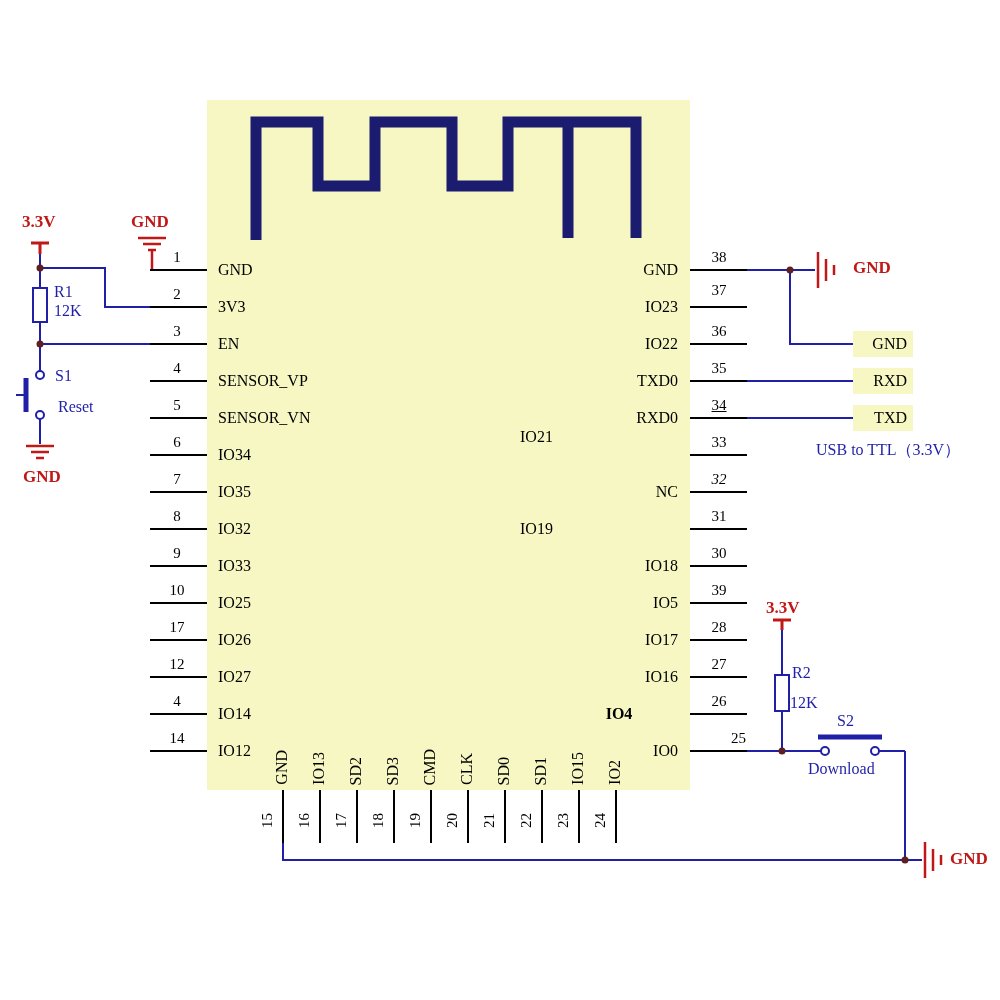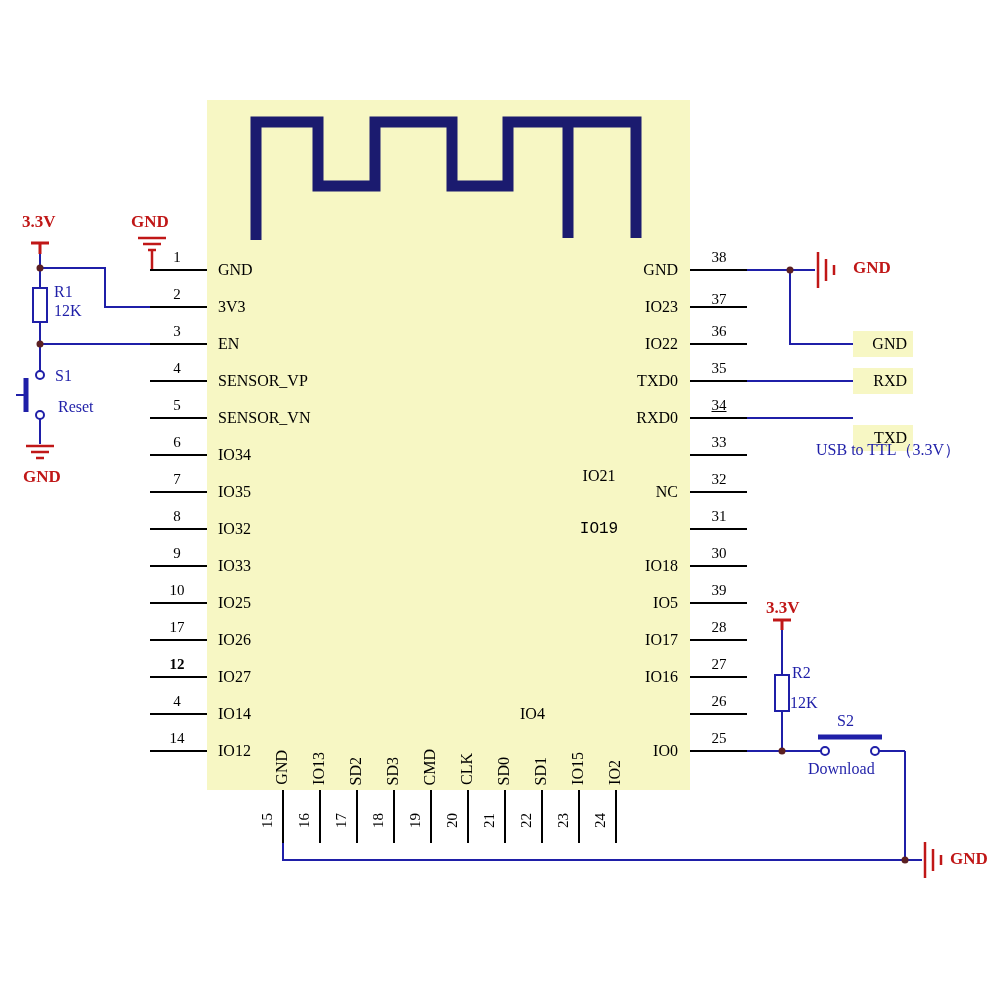--- a/index.html
+++ b/index.html
@@ -139,69 +139,69 @@
       <div class="pin-line" style="left: 150px; top: 565px; width: 57px; height: 2px;"></div>
       <div class="pin-num" style="left: 150px; top: 545px; width: 54px;">9</div>
       <div class="pin-name" style="left: 218px; top: 556px;">IO33</div>
       <div class="pin-line" style="left: 150px; top: 602px; width: 57px; height: 2px;"></div>
       <div class="pin-num" style="left: 150px; top: 582px; width: 54px;">10</div>
       <div class="pin-name" style="left: 218px; top: 593px;">IO25</div>
       <div class="pin-line" style="left: 150px; top: 639px; width: 57px; height: 2px;"></div>
       <div class="pin-num" style="left: 150px; top: 619px; width: 54px;">17</div>
       <div class="pin-name" style="left: 218px; top: 630px;">IO26</div>
       <div class="pin-line" style="left: 150px; top: 676px; width: 57px; height: 2px;"></div>
-      <div class="pin-num" style="left: 150px; top: 656px; width: 54px; font-weight: bold;">12</div>
+      <div class="pin-num" style="left: 150px; top: 656px; width: 54px;">12</div>
       <div class="pin-name" style="left: 218px; top: 667px; font-family: Liberation Serif, serif;">IO27</div>
       <div class="pin-line" style="left: 150px; top: 713px; width: 57px; height: 2px;"></div>
       <div class="pin-num" style="left: 150px; top: 693px; width: 54px;">4</div>
       <div class="pin-name" style="left: 218px; top: 704px;">IO14</div>
       <div class="pin-line" style="left: 150px; top: 750px; width: 57px; height: 2px;"></div>
       <div class="pin-num" style="left: 150px; top: 730px; width: 54px;">14</div>
       <div class="pin-name" style="left: 218px; top: 741px;">IO12</div>
       <div class="pin-line" style="left: 690px; top: 269px; width: 57px; height: 2px;"></div>
       <div class="pin-num" style="left: 692px; top: 249px; width: 54px;">38</div>
       <div class="pin-name" style="left: 520px; top: 260px; width: 158px; text-align: right;">GND</div>
       <div class="pin-line" style="left: 690px; top: 306px; width: 57px; height: 2px;"></div>
-      <div class="pin-num" style="left: 692px; top: 291px; width: 54px;">37</div>
+      <div class="pin-num" style="left: 692px; top: 282px; width: 54px;">37</div>
       <div class="pin-name" style="left: 520px; top: 297px; width: 158px; text-align: right;">IO23</div>
       <div class="pin-line" style="left: 690px; top: 343px; width: 57px; height: 2px;"></div>
       <div class="pin-num" style="left: 692px; top: 323px; width: 54px;">36</div>
       <div class="pin-name" style="left: 520px; top: 334px; width: 158px; text-align: right;">IO22</div>
       <div class="pin-line" style="left: 690px; top: 380px; width: 57px; height: 2px;"></div>
       <div class="pin-num" style="left: 692px; top: 360px; width: 54px;">35</div>
       <div class="pin-name" style="left: 520px; top: 371px; width: 158px; text-align: right;">TXD0</div>
       <div class="pin-line" style="left: 690px; top: 417px; width: 57px; height: 2px;"></div>
       <div class="pin-num" style="left: 692px; top: 397px; width: 54px; text-decoration: underline;">34</div>
       <div class="pin-name" style="left: 520px; top: 408px; width: 158px; text-align: right;">RXD0</div>
       <div class="pin-line" style="left: 690px; top: 454px; width: 57px; height: 2px;"></div>
       <div class="pin-num" style="left: 692px; top: 434px; width: 54px;">33</div>
-      <div class="pin-name" style="left: 520px; top: 466px; width: 158px; text-align: center;">IO21</div>
+      <div class="pin-name" style="left: 520px; top: 427px; width: 158px; text-align: left;">IO21</div>
       <div class="pin-line" style="left: 690px; top: 491px; width: 57px; height: 2px;"></div>
-      <div class="pin-num" style="left: 692px; top: 471px; width: 54px;">32</div>
+      <div class="pin-num" style="left: 692px; top: 471px; width: 54px; font-style: italic;">32</div>
       <div class="pin-name" style="left: 520px; top: 482px; width: 158px; text-align: right;">NC</div>
       <div class="pin-line" style="left: 690px; top: 528px; width: 57px; height: 2px;"></div>
       <div class="pin-num" style="left: 692px; top: 508px; width: 54px;">31</div>
-      <div class="pin-name" style="left: 520px; top: 519px; width: 158px; text-align: center; font-family: Liberation Mono, monospace;">IO19</div>
+      <div class="pin-name" style="left: 520px; top: 519px; width: 158px; text-align: left;">IO19</div>
       <div class="pin-line" style="left: 690px; top: 565px; width: 57px; height: 2px;"></div>
       <div class="pin-num" style="left: 692px; top: 545px; width: 54px;">30</div>
       <div class="pin-name" style="left: 520px; top: 556px; width: 158px; text-align: right;">IO18</div>
       <div class="pin-line" style="left: 690px; top: 602px; width: 57px; height: 2px;"></div>
       <div class="pin-num" style="left: 692px; top: 582px; width: 54px;">39</div>
       <div class="pin-name" style="left: 520px; top: 593px; width: 158px; text-align: right;">IO5</div>
       <div class="pin-line" style="left: 690px; top: 639px; width: 57px; height: 2px;"></div>
       <div class="pin-num" style="left: 692px; top: 619px; width: 54px;">28</div>
       <div class="pin-name" style="left: 520px; top: 630px; width: 158px; text-align: right; font-family: Liberation Serif, serif;">IO17</div>
       <div class="pin-line" style="left: 690px; top: 676px; width: 57px; height: 2px;"></div>
       <div class="pin-num" style="left: 692px; top: 656px; width: 54px;">27</div>
       <div class="pin-name" style="left: 520px; top: 667px; width: 158px; text-align: right;">IO16</div>
       <div class="pin-line" style="left: 690px; top: 713px; width: 57px; height: 2px;"></div>
       <div class="pin-num" style="left: 692px; top: 693px; width: 54px;">26</div>
-      <div class="pin-name" style="left: 520px; top: 704px; width: 158px; text-align: left;">IO4</div>
+      <div class="pin-name" style="left: 540px; top: 704px; width: 158px; text-align: center; font-weight: bold;">IO4</div>
       <div class="pin-line" style="left: 690px; top: 750px; width: 57px; height: 2px;"></div>
-      <div class="pin-num" style="left: 692px; top: 730px; width: 54px;">25</div>
+      <div class="pin-num" style="left: 692px; top: 730px; width: 54px; text-align: right;">25</div>
       <div class="pin-name" style="left: 520px; top: 741px; width: 158px; text-align: right;">IO0</div>
       <div class="pin-line" style="left: 282px; top: 790px; width: 2px; height: 53px;"></div>
       <div class="vnum" style="left: 259px; bottom: 172px;">15</div>
       <div class="vtext" style="left: 273px; bottom: 215px;">GND</div>
       <div class="pin-line" style="left: 319px; top: 790px; width: 2px; height: 53px;"></div>
       <div class="vnum" style="left: 296px; bottom: 172px;">16</div>
       <div class="vtext" style="left: 310px; bottom: 215px;">IO13</div>
       <div class="pin-line" style="left: 356px; top: 790px; width: 2px; height: 53px;"></div>
       <div class="vnum" style="left: 333px; bottom: 172px;">17</div>
       <div class="vtext" style="left: 347px; bottom: 215px;">SD2</div>
@@ -232,21 +232,21 @@
   <div class="lbl red" style="left:131px;top:212px;">GND</div>
   <div class="lbl blue" style="left:54px;top:283px;">R1</div>
   <div class="lbl blue" style="left:54px;top:302px;">12K</div>
   <div class="lbl blue" style="left:55px;top:367px;">S1</div>
   <div class="lbl blue" style="left:58px;top:398px;">Reset</div>
   <div class="lbl red" style="left:23px;top:467px;">GND</div>
 
   <div class="lbl red" style="left:853px;top:258px;">GND</div>
   <div class="usb-box" style="top:331px;">GND</div>
   <div class="usb-box" style="top:368px;">RXD</div>
-  <div class="usb-box" style="top:405px;margin-top:20px;">TXD</div>
+  <div class="usb-box" style="top:405px;">TXD</div>
   <div class="lbl blue" style="left:816px;top:440px;">USB to TTL（3.3V）</div>
   <div class="lbl red" style="left:766px;top:598px;">3.3V</div>
   <div class="lbl blue" style="left:792px;top:664px;">R2</div>
   <div class="lbl blue" style="left:790px;top:694px;">12K</div>
   <div class="lbl blue" style="left:837px;top:712px;">S2</div>
   <div class="lbl blue" style="left:808px;top:760px;">Download</div>
   <div class="lbl red" style="left:950px;top:849px;">GND</div>
 
 </div>
 

